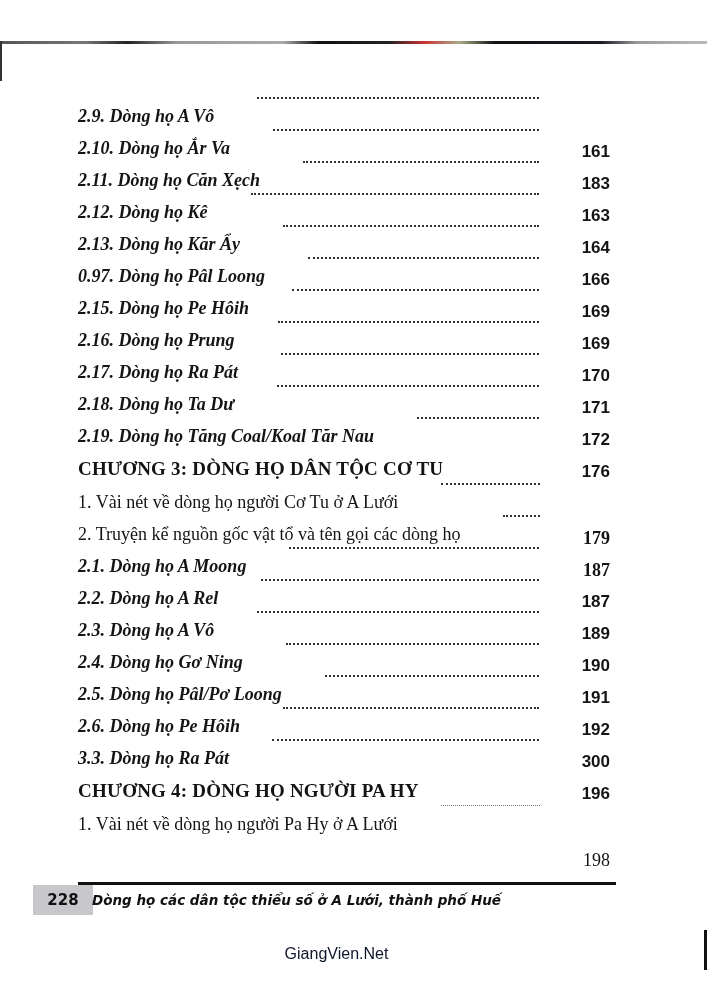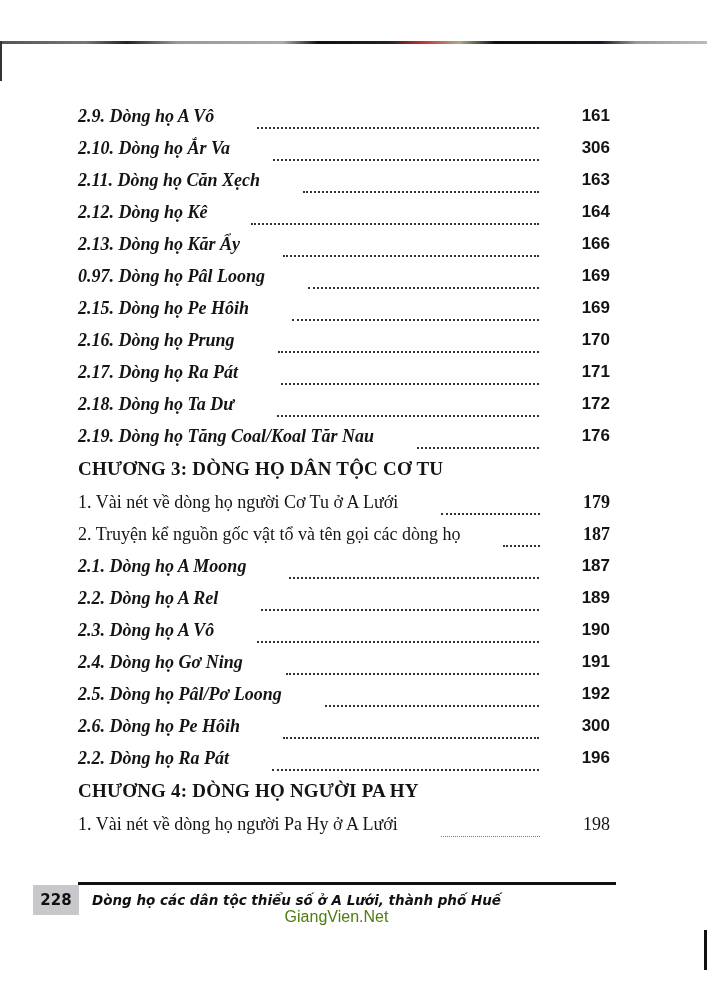--- a/index.html
+++ b/index.html
@@ -40,21 +40,21 @@
       background: #111;
     }
     .toc {
       position: absolute;
       left: 78px;
       top: 100px;
       width: 532px;
     }
     .toc-row {
       display: flex;
-      align-items: flex-end;
+      align-items: flex-start;
       height: 32px;
       line-height: 32px;
       font-size: 18px;
       white-space: nowrap;
       gap: 42px;
     }
     .toc-row.sub .toc-label {
       font-style: italic;
       font-weight: bold;
     }
@@ -104,21 +104,21 @@
       left: 78px;
       top: 882px;
       width: 538px;
       height: 3px;
       background: #111;
     }
     .footer-page-box {
       position: absolute;
       left: 33px;
       top: 885px;
-      width: 46px;
+      width: 60px;
       height: 30px;
       background: #c8c8cc;
       font-family: "DejaVu Sans", sans-serif;
       font-weight: bold;
       font-size: 15px;
       line-height: 30px;
       text-align: center;
       color: #111;
     }
     .footer-title {
@@ -130,45 +130,45 @@
       font-weight: bold;
       font-size: 13.5px;
       line-height: 24px;
       color: #111;
       white-space: nowrap;
     }
     .watermark {
       position: absolute;
       left: 0;
       width: 673px;
-      top: 908px;
+      top: 945px;
       text-align: center;
       font-family: "Liberation Sans", "DejaVu Sans", sans-serif;
       font-size: 16px;
-      color: #4d7c0f;
+      color: #0f172a;
     }
   </style>
 </head>
 <body>
 
 <div class="top-edge"></div>
 <div class="left-edge"></div>
 <div class="right-edge"></div>
 
 <div class="toc">
 
   <div class="toc-row sub">
     <span class="toc-label">2.9. Dòng họ A Vô</span>
     <span class="toc-dots"></span>
     <span class="toc-page">161</span>
   </div>
   <div class="toc-row sub">
     <span class="toc-label">2.10. Dòng họ Ắr Va</span>
     <span class="toc-dots"></span>
-    <span class="toc-page">306</span>
+    <span class="toc-page">183</span>
   </div>
   <div class="toc-row sub">
     <span class="toc-label">2.11. Dòng họ Căn Xẹch</span>
     <span class="toc-dots"></span>
     <span class="toc-page">163</span>
   </div>
   <div class="toc-row sub">
     <span class="toc-label">2.12. Dòng họ Kê</span>
     <span class="toc-dots"></span>
     <span class="toc-page">164</span>
@@ -246,21 +246,21 @@
     <span class="toc-label">2.5. Dòng họ Pâl/Pơ Loong</span>
     <span class="toc-dots"></span>
     <span class="toc-page">192</span>
   </div>
   <div class="toc-row sub">
     <span class="toc-label">2.6. Dòng họ Pe Hôih</span>
     <span class="toc-dots"></span>
     <span class="toc-page">300</span>
   </div>
   <div class="toc-row sub">
-    <span class="toc-label">2.2. Dòng họ Ra Pát</span>
+    <span class="toc-label">3.3. Dòng họ Ra Pát</span>
     <span class="toc-dots"></span>
     <span class="toc-page">196</span>
   </div>
 
   <div class="chapter-heading">CHƯƠNG 4: DÒNG HỌ NGƯỜI PA HY</div>
 
   <div class="toc-row main last">
     <span class="toc-label">1. Vài nét về dòng họ người Pa Hy ở A Lưới</span>
     <span class="toc-dots"></span>
     <span class="toc-page">198</span>

